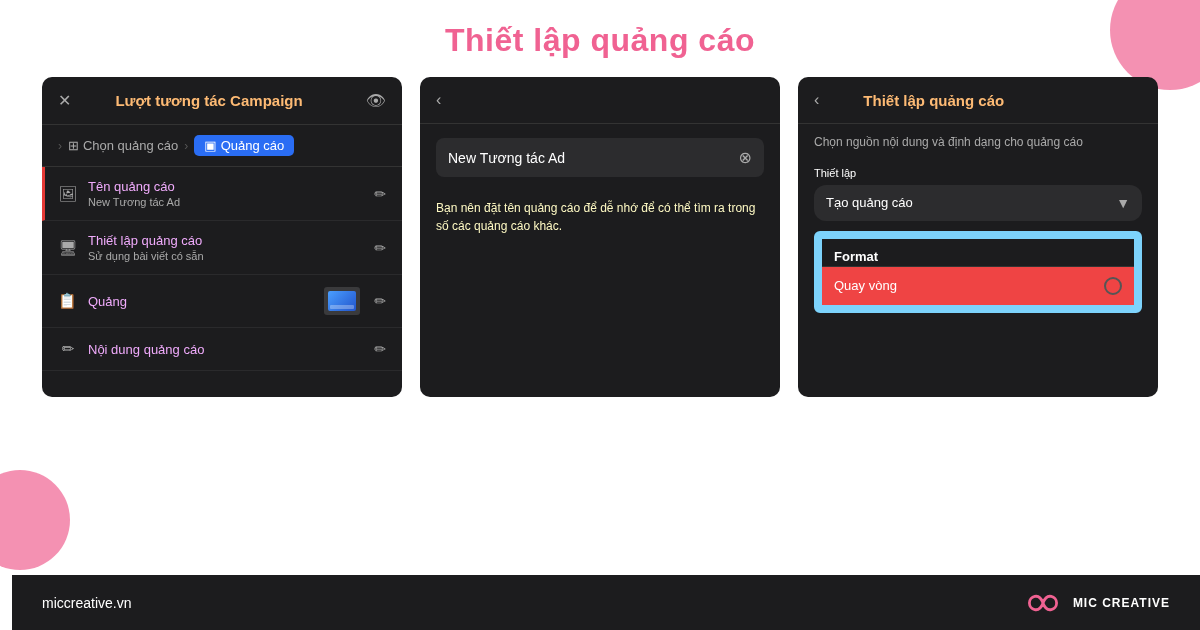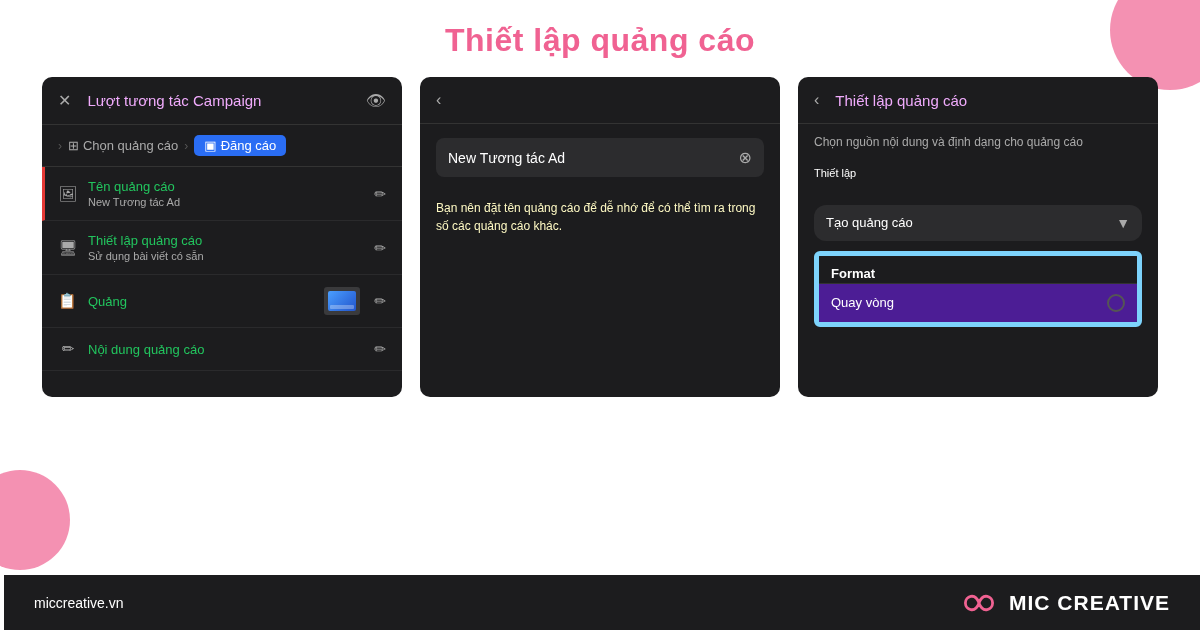--- a/index.html
+++ b/index.html
@@ -74,22 +74,23 @@
     
     .panel-header {
       display: flex;
       align-items: center;
       justify-content: space-between;
       padding: 14px 16px;
       border-bottom: 1px solid #333;
     }
     .panel-header .title {
       font-size: 15px;
-      font-weight: 400;
-      color: #f0abfc;
+      font-weight: 700;
+      color: #fdba74;
+      margin-left: 28px;
     }
     .panel-header .icon {
       color: #aaa;
       font-size: 16px;
       cursor: pointer;
     }
     .panel-header .close-icon {
       color: #aaa;
       font-size: 16px;
       margin-right: 8px;
@@ -150,21 +151,21 @@
       color: #aaa;
       width: 20px;
       text-align: center;
     }
     .sidebar-item .item-text {
       display: flex;
       flex-direction: column;
     }
     .sidebar-item .item-title {
       font-size: 13px;
-      color: #22c55e;
+      color: #f0abfc;
       font-weight: 500;
     }
     .sidebar-item .item-subtitle {
       font-size: 11px;
       color: #aaa;
       margin-top: 2px;
     }
     .sidebar-item .edit-icon {
       color: #aaa;
       font-size: 14px;
@@ -245,38 +246,38 @@
       color: #aaa;
       line-height: 1.4;
     }
     .panel3-section-label {
       padding: 10px 16px 6px;
       font-size: 11px;
       color: #ffffff;
       font-weight: 500;
     }
     .panel3-dropdown {
-      margin: 20px 16px 10px;
+      margin: 0 16px 10px;
       background: #2c2c2e;
       border-radius: 12px;
       padding: 10px 12px;
       display: flex;
       justify-content: space-between;
       align-items: center;
       font-size: 13px;
       color: #ffffff;
     }
     .panel3-dropdown .chevron {
       color: #aaa;
       font-size: 14px;
     }
     
     .format-box {
       margin: 6px 16px 10px;
-      border: 5px solid #7dd3fc;
+      border: 8px solid #7dd3fc;
       border-radius: 6px;
       overflow: hidden;
     }
     .format-box-header {
       padding: 10px 12px 2px;
       background: #1c1c1e;
     }
     .format-title {
       font-size: 13px;
       color: #ffffff;
@@ -286,21 +287,21 @@
       font-size: 12px;
       color: #aaa;
       margin-top: 2px;
       line-height: 1.4;
     }
     .format-option {
       display: flex;
       align-items: center;
       justify-content: space-between;
       padding: 10px 12px;
-      background: #4c1d95;
+      background: #ef4444;
       border-top: 1px solid #333;
     }
     .format-option.selected {
       background: #1a2a4a;
     }
     .format-option-text {
       font-size: 13px;
       color: #ffffff;
     }
     .radio-btn {
@@ -321,21 +322,21 @@
       width: 6px;
       height: 6px;
       border-radius: 50%;
       background: white;
     }
 
     
     .footer {
       position: absolute;
       bottom: 0;
-      left: 4px;
+      left: 12px;
       right: 0;
       background: #1c1c1e;
       height: 55px;
       display: flex;
       align-items: center;
       justify-content: space-between;
       padding: 0 30px;
       z-index: 2;
     }
     .footer-url {
@@ -347,21 +348,21 @@
       display: flex;
       align-items: center;
       gap: 10px;
     }
     .footer-logo-icon {
       width: 40px;
       height: 28px;
     }
     .footer-logo-text {
       color: #ffffff;
-      font-size: 21px;
+      font-size: 12px;
       font-weight: 700;
       letter-spacing: 1px;
     }
   </style>
 </head>
 <body>
 
 <div class="circle-top-right"></div>
 <div class="circle-bottom-left"></div>
 
@@ -382,21 +383,21 @@
 
     <div class="breadcrumb">
       <span class="arrow">›</span>
       <div class="crumb">
         <span class="crumb-icon">⊞</span>
         <span>Chọn quảng cáo</span>
       </div>
       <span class="arrow">›</span>
       <div class="crumb active">
         <span class="crumb-icon">▣</span>
-        <span>Đăng cáo</span>
+        <span>Quảng cáo</span>
       </div>
     </div>
 
     <div class="sidebar-item highlight-left-border">
       <div class="item-left">
         <span class="item-icon">🖼</span>
         <div class="item-text">
           <span class="item-title">Tên quảng cáo</span>
           <span class="item-subtitle">New Tương tác Ad</span>
         </div>

